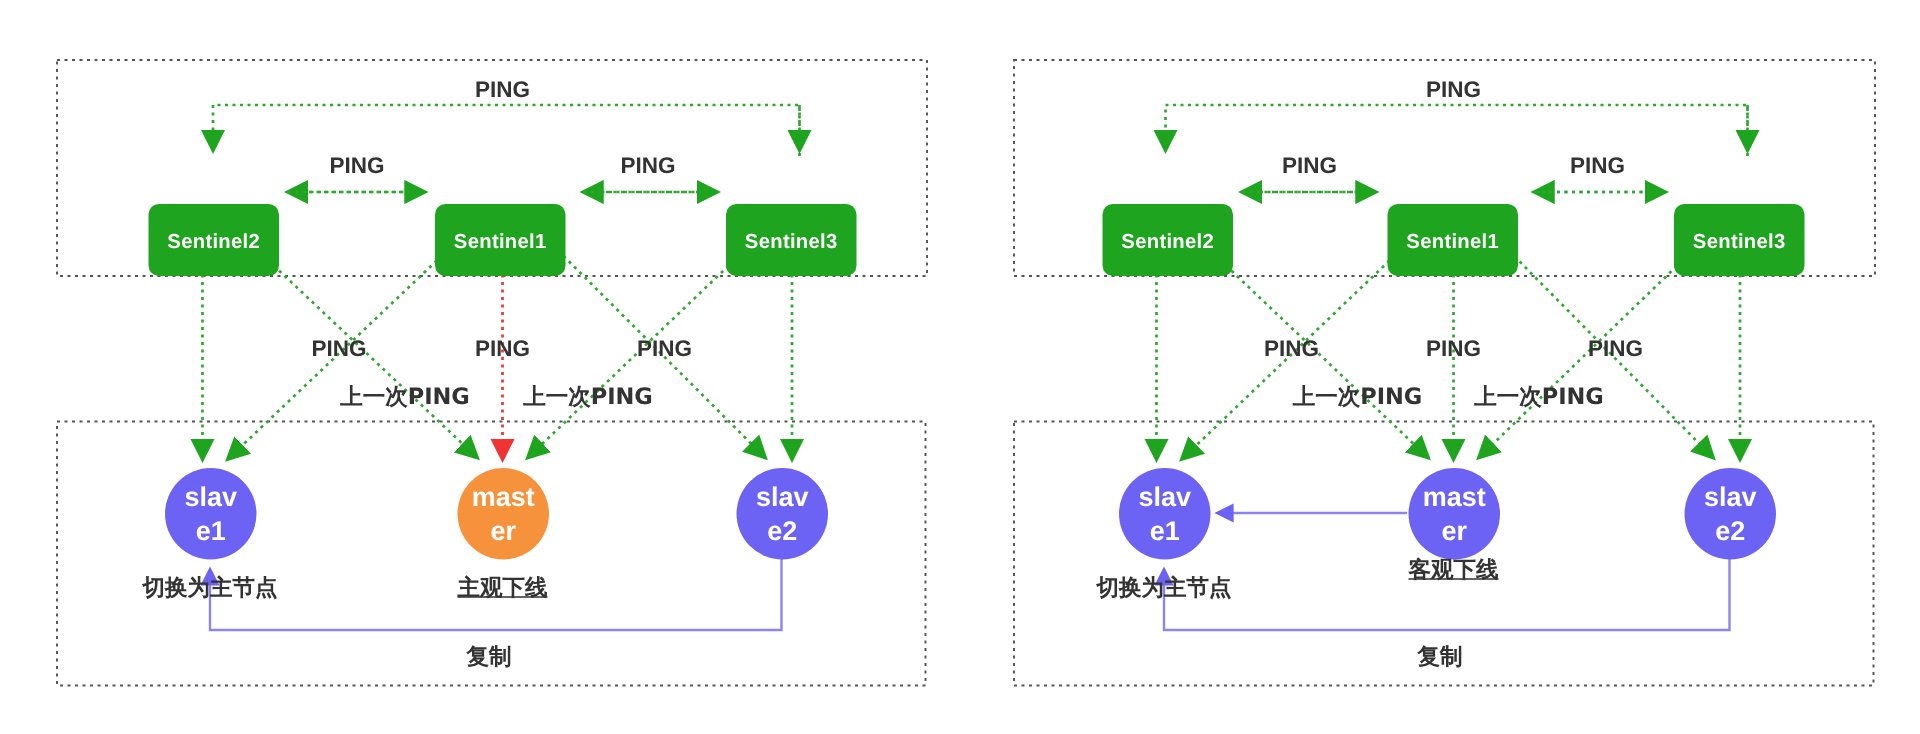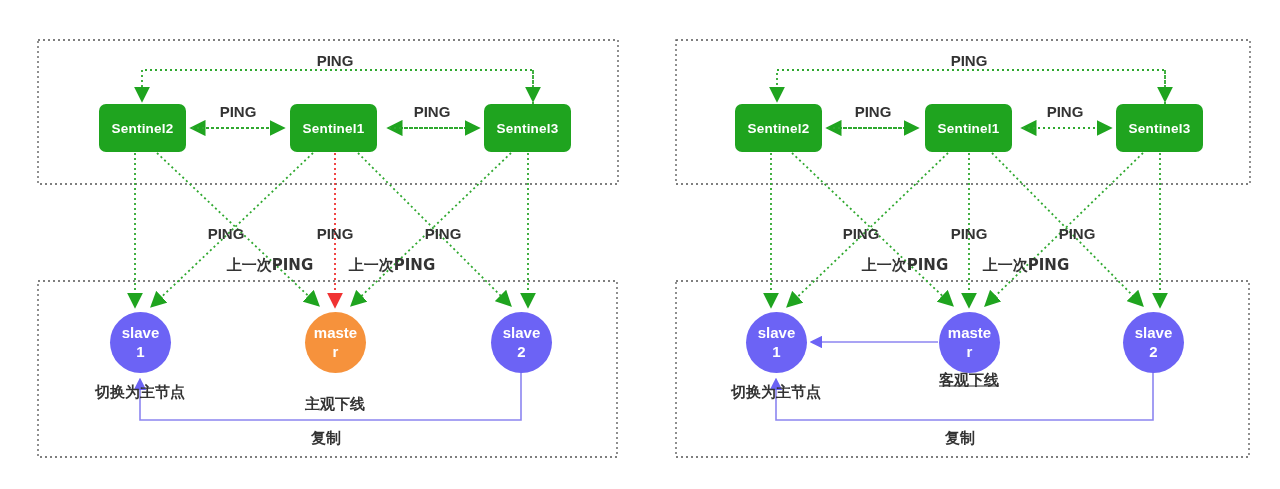--- a/index.html
+++ b/index.html
@@ -40,30 +40,31 @@
     position: absolute;
     border-radius: 7px;
     display: flex;
     align-items: center;
     justify-content: center;
     color: #ffffff;
     font-weight: bold;
     font-size: 13.5px;
     letter-spacing: 0.2px;
     box-sizing: border-box;
+    margin-top: 32px;
   }
   .node-circle {
     position: absolute;
     border-radius: 50%;
     display: flex;
     align-items: center;
     justify-content: center;
     color: #ffffff;
     font-weight: bold;
-    font-size: 15px;
+    font-size: 18px;
     text-align: center;
     line-height: 1.25;
     box-sizing: border-box;
     word-break: break-all;
     padding: 0 8px;
   }
   .edge-label {
     position: absolute;
     color: #333333;
     font-weight: bold;
@@ -151,21 +152,21 @@
     <div class="edge-label" style="left:432px; top:111px;">PING</div>
 
     <div class="edge-label" style="left:226px; top:233px;">PING</div>
     <div class="edge-label" style="left:335px; top:233px;">PING</div>
     <div class="edge-label" style="left:443px; top:233px;">PING</div>
 
     <div class="edge-label cjk" style="left:270px; top:265px;">上一次PING</div>
     <div class="edge-label cjk" style="left:392px; top:265px;">上一次PING</div>
 
     <div class="edge-label cjk" style="left:140px; top:392px;">切换为主节点</div>
-    <div class="edge-label cjk" style="left:335px; top:404px;">主观下线</div>
+    <div class="edge-label cjk" style="left:335px; top:392px;text-decoration:underline;">主观下线</div>
     <div class="edge-label cjk" style="left:326px; top:438px;">复制</div>
   </div>
 
   <div class="diagram" id="diagram-right">
     <svg class="layer">
       <defs>
         <marker id="arrG-R" markerWidth="9" markerHeight="9" refX="7.5" refY="4.5" orient="auto">
           <path d="M0,0 L9,4.5 L0,9 z" fill="#1FA41F"></path>
         </marker>
         <marker id="arrP-R" markerWidth="8" markerHeight="8" refX="6.5" refY="4" orient="auto">

